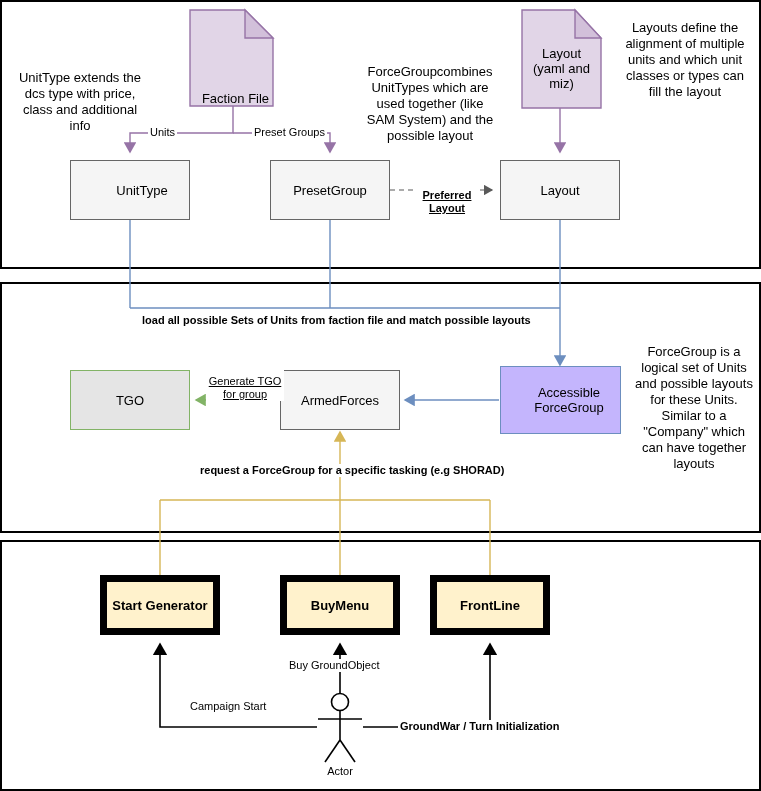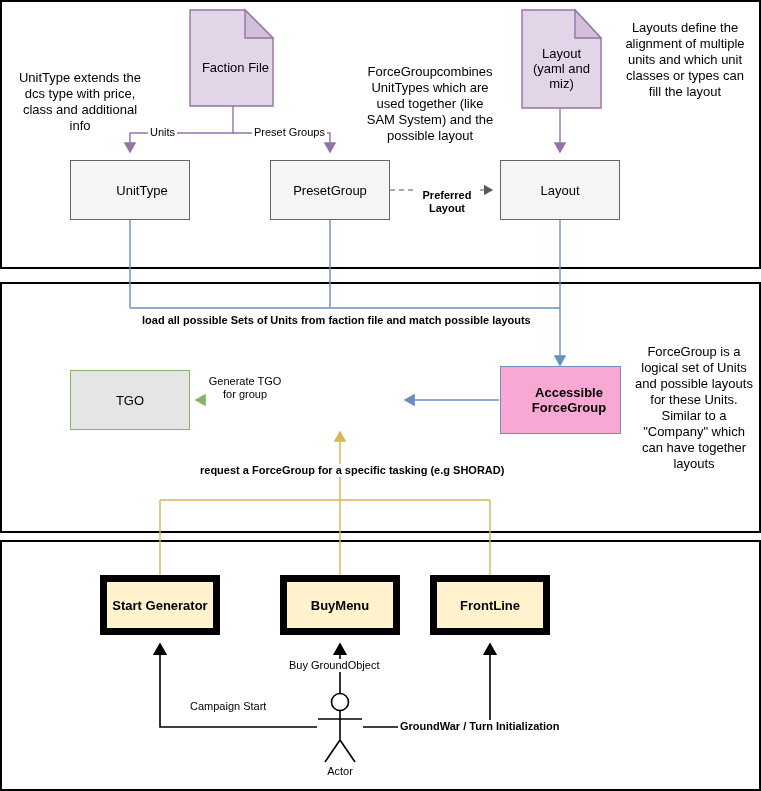--- a/index.html
+++ b/index.html
@@ -40,23 +40,22 @@
   }
   .node-plain {
     background: #f5f5f5;
     border: 1px solid #666666;
   }
   .node-green {
     background: #e5e5e5;
     border: 1px solid #82b366;
   }
   .node-blue {
-    background: #f9a8d4;
+    background: #c4b5fd;
     border: 1px solid #6c8ebf;
-    font-weight: bold;
   }
   .node-yellow {
     background: #ffe6cc;
     border: 1px solid #d79b00;
   }
   .node-yellow.fy {
     background: #fff2cc;
     border: 7px solid #000000;
     font-weight: bold;
   }
@@ -90,20 +89,21 @@
     line-height: 13px;
     color: #000;
     text-align: center;
     background: #ffffff;
     z-index: 7;
     white-space: nowrap;
     padding: 0 2px;
   }
   .edge-label.wrap {
     white-space: normal;
+    text-decoration: underline;
   }
   .actor-label {
     position: absolute;
     font-size: 11px;
     line-height: 15px;
     text-align: center;
     color: #000;
     z-index: 7;
   }
 </style>
@@ -192,21 +192,21 @@
       <path d="M522,10 L575,10 L601,38 L601,108 L522,108 Z" fill="#e1d5e7" stroke="#9673a6" stroke-width="1.4"></path>
       <path d="M575,10 L601,38 L575,38 Z" fill="#d2c0da" stroke="#9673a6" stroke-width="1.4"></path>
     </g>
 
     <g stroke="#6c8ebf" stroke-width="1.2" fill="none">
       <line x1="517" y1="366" x2="517" y2="434"></line>
       <line x1="500" y1="383" x2="621" y2="383"></line>
     </g>
   </svg>
 
-  <div class="doc" style="left:190px; top:10px; width:91px; height:96px;">
+  <div class="doc" style="left:190px; top:10px; width:91px; height:96px;align-items:flex-end;">
     <div class="doc-label">Faction File</div>
   </div>
 
   <div class="doc" style="left:522px; top:10px; width:79px; height:98px;">
     <div class="doc-label" style="white-space:pre-line;">Layout
 (yaml and
 miz)</div>
   </div>
 
   <div class="node node-plain" style="left:70px; top:160px; width:120px; height:60px;padding-left:24px;">
@@ -247,20 +247,23 @@
   </div>
 
   <div class="edge-label" style="left:140px; top:314px; font-weight:bold;">
     <span>load all possible Sets of Units from faction file and match possible layouts</span>
   </div>
 
   <div class="node node-green" style="left:70px; top:370px; width:120px; height:60px;">
     <span>TGO</span>
   </div>
 
+  <div class="node node-plain" style="left:280px; top:370px; width:120px; height:60px;">
+    <span>ArmedForces</span>
+  </div>
 
   <div class="node node-blue" style="left:500px; top:366px; width:121px; height:68px; justify-content:center; padding-left:17px; box-sizing:border-box;">
     <span style="white-space:pre-line;">Accessible
 ForceGroup</span>
   </div>
 
   <div class="edge-label" style="left:198px; top:464px; font-weight:bold;">
     <span>request a ForceGroup for a specific tasking (e.g SHORAD)</span>
   </div>
 

